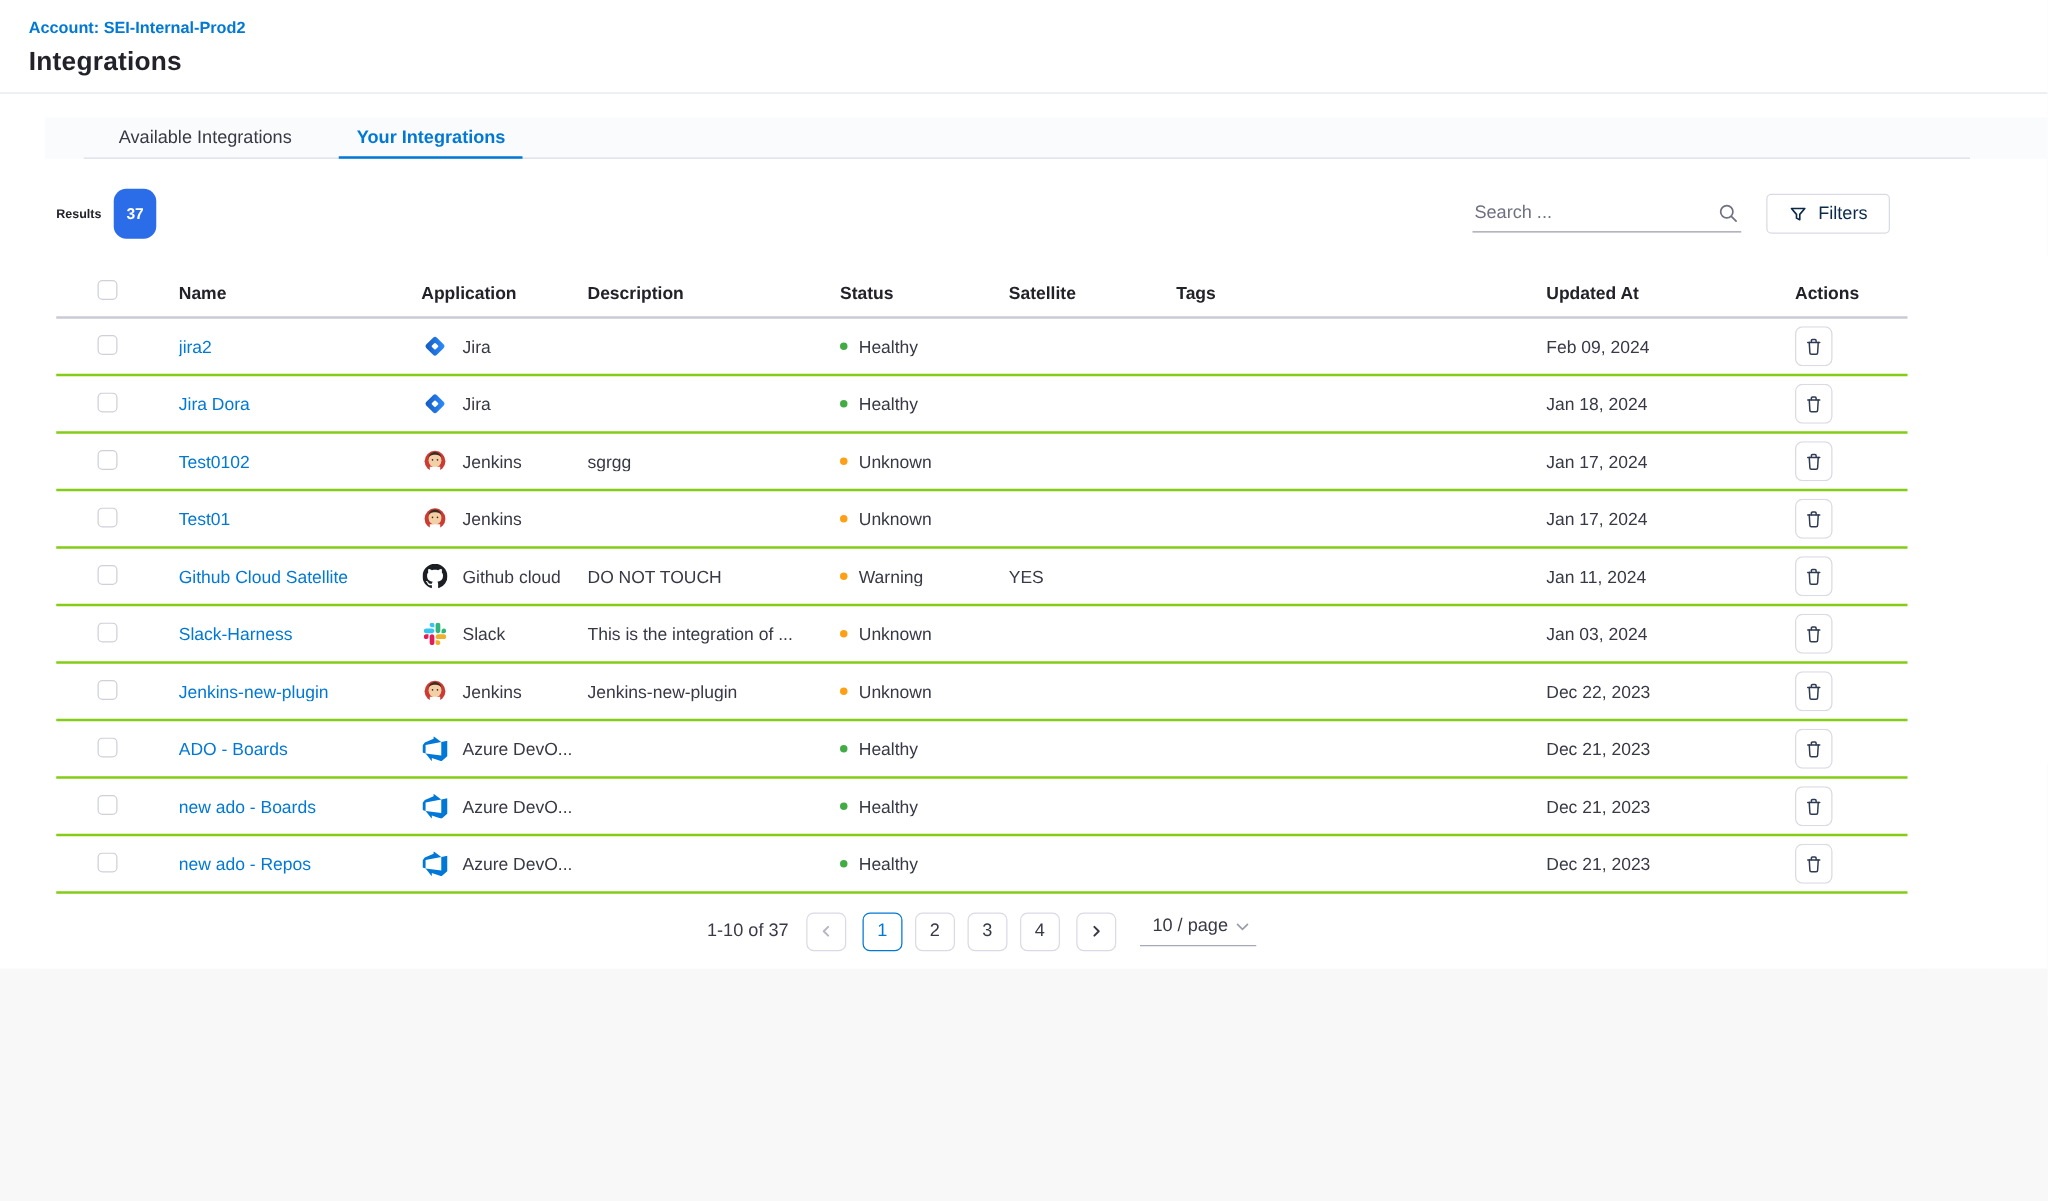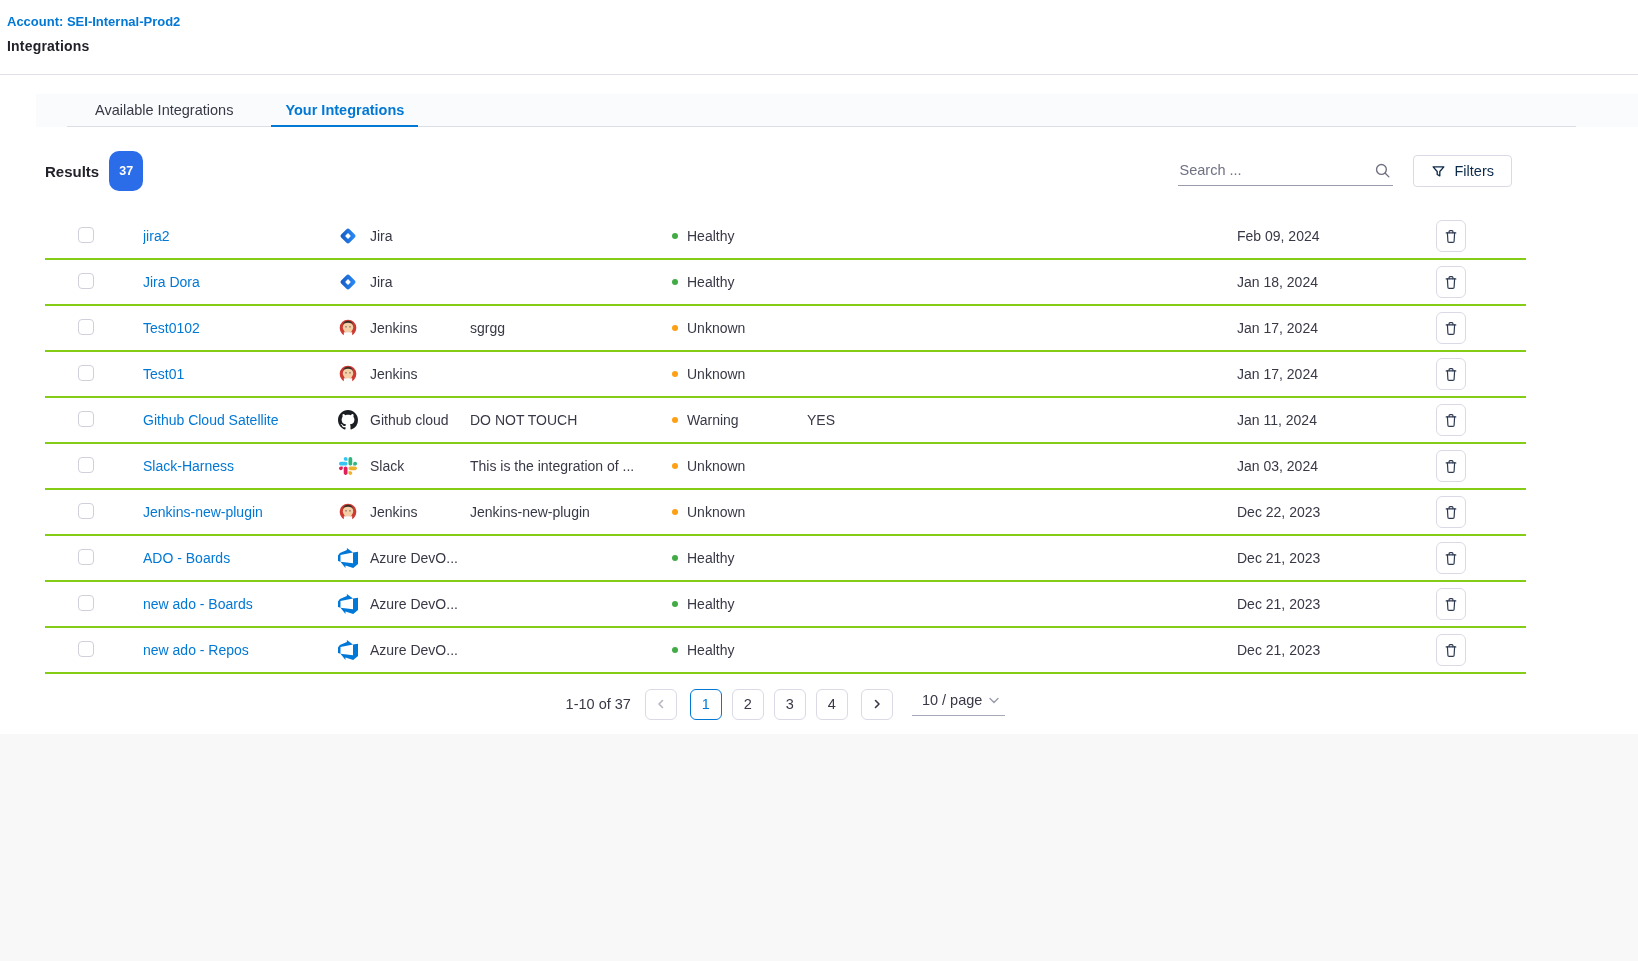--- a/index.html
+++ b/index.html
@@ -2,38 +2,38 @@
 <html><head>
 <meta charset="utf-8">
 <style>
   * { margin:0; padding:0; box-sizing:border-box; }
   html,body { width:1638px; height:961px; overflow:hidden; }
   body { font-family:"Liberation Sans", sans-serif; background:#f8f8f8; color:#383946; font-size:14px; }
 
   .app-white { background:#fff; }
 
   
-  .page-header { background:#fff; padding:13px 0 0 7px; height:75px; border-bottom:1px solid #e0e1e8; }
+  .page-header { background:#fff; padding:13px 0 0 23px; height:75px; border-bottom:1px solid #e0e1e8; }
   .account-link { color:#0278d5; font-size:13px; font-weight:600; text-decoration:none; display:inline-block; cursor:pointer; }
-  .page-title { font-size:14px; font-weight:700; color:#22222a; margin-top:9px; letter-spacing:.2px; }
+  .page-title { font-size:21px; font-weight:700; color:#22222a; margin-top:9px; letter-spacing:.2px; }
 
   
   .tabspacer { height:19px; background:#fff; }
   .tabband { background:#fafbfc; height:33px;margin-left:36px; }
   .tabband-inner { margin-left:31px; width:1509px; height:100%; border-bottom:1px solid #dcdde6; display:flex; padding-left:14px; gap:24px; }
   .tab { display:flex; align-items:center; padding:0 14px; font-size:14.5px; color:#383946; cursor:pointer; position:relative; height:100%; }
   .tab.active { color:#0278d5; font-weight:700; }
   .tab.active::after { content:""; position:absolute; left:0; right:0; bottom:-1px; height:2px; background:#0278d5; }
 
   
   .card { margin-left:31px; width:1509px; background:#fff; padding:0 14px; }
 
   .toolbar { margin-top:28px; height:32px; display:flex; align-items:center; justify-content:space-between; }
   .results-wrap { display:flex; align-items:center; gap:10px; }
-  .results-label { font-weight:700; font-size:15px; color:#22222a; }
+  .results-label { font-weight:700; font-size:10px; color:#22222a; }
   .results-badge { background:#2b6ce8; color:#fff; font-size:12.5px; font-weight:700; border-radius:10px; padding:14px 10px; line-height:1; }
   .toolbar-right { display:flex; align-items:center; gap:20px; margin-right:14px; }
   .search-box { position:relative; width:215px; }
   .search-input { width:100%; border:none; border-bottom:1px solid #9b9cab; background:transparent; font-size:14.5px; padding:6px 26px 7px 2px; color:#383946; outline:none; font-family:"Liberation Sans", sans-serif; }
   .search-input::placeholder { color:#6f7183; }
   .search-icon { position:absolute; right:2px; top:6px; cursor:pointer; }
   .filters-btn { display:flex; align-items:center; gap:9px; height:32px; padding:0 17px; background:#fff; border:1px solid #d9dae5; border-radius:4px; font-size:14.5px; font-weight:500; color:#0b2a4a; cursor:pointer; font-family:"Liberation Sans", sans-serif; }
 
   
   .tbl { margin-top:27px; }
@@ -112,20 +112,31 @@
             <svg width="15" height="15" viewBox="0 0 16 16" fill="none" stroke="#0b2a4a" stroke-width="1.4" stroke-linejoin="round">
                 <path d="M2.3 3h11.4L9.4 8v4.6l-2.8-1.4V8z"></path>
               </svg>
           </span>
           <span>Filters</span>
         </button>
       </div>
     </div>
 
     <div class="tbl">
+      <div class="thead-row">
+        <div class="cell c-check"><span class="checkbox"></span></div>
+        <div class="th">Name</div>
+        <div class="th">Application</div>
+        <div class="th">Description</div>
+        <div class="th">Status</div>
+        <div class="th">Satellite</div>
+        <div class="th">Tags</div>
+        <div class="th">Updated At</div>
+        <div class="th">Actions</div>
+      </div>
       <div>
           <div class="trow">
     <div class="cell c-check"><span class="checkbox"></span></div>
     <div class="cell c-name"><a class="name-link">jira2</a></div>
     <div class="cell c-app">
       <span class="app-icon" style="display: inline-flex;">
         <svg width="20" height="20" viewBox="0 0 24 24">
                   <rect x="4.9" y="4.9" width="14.2" height="14.2" rx="2.6" transform="rotate(45 12 12)" fill="url(#jiraGrad)"></rect>
                   <rect x="9.5" y="9.5" width="5" height="5" rx="0.9" transform="rotate(45 12 12)" fill="#fff"></rect>
                 </svg>

